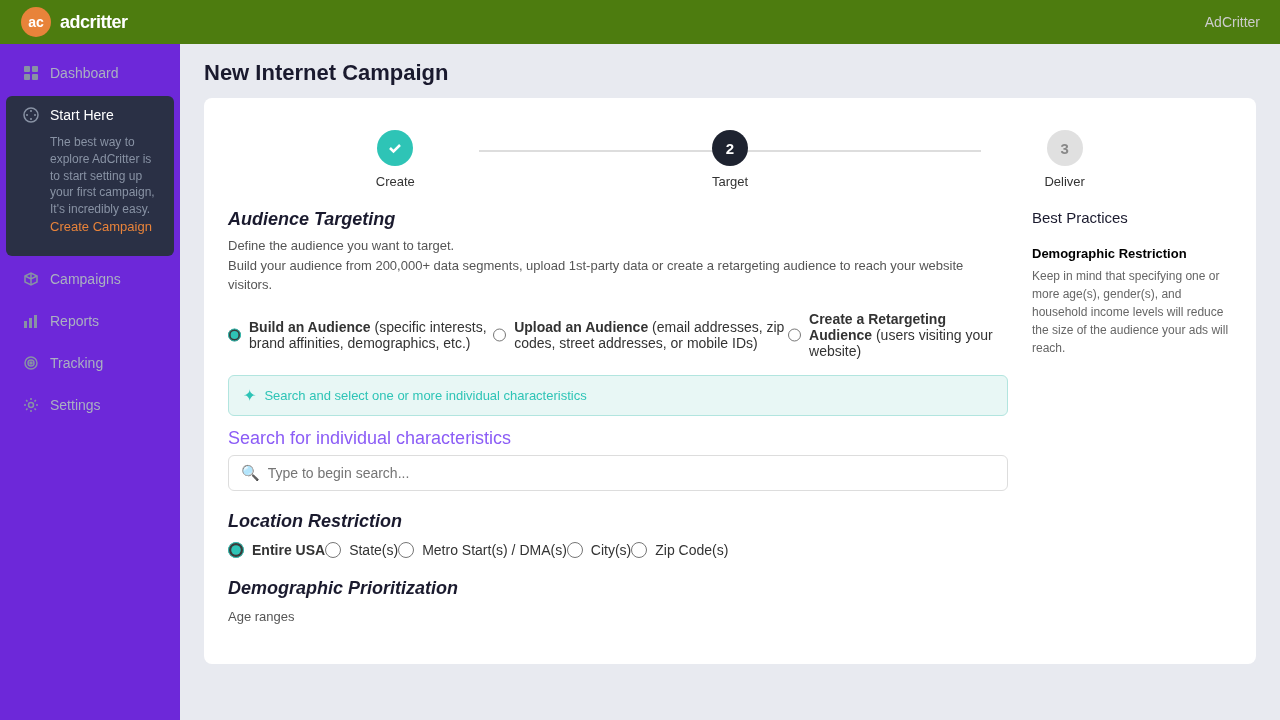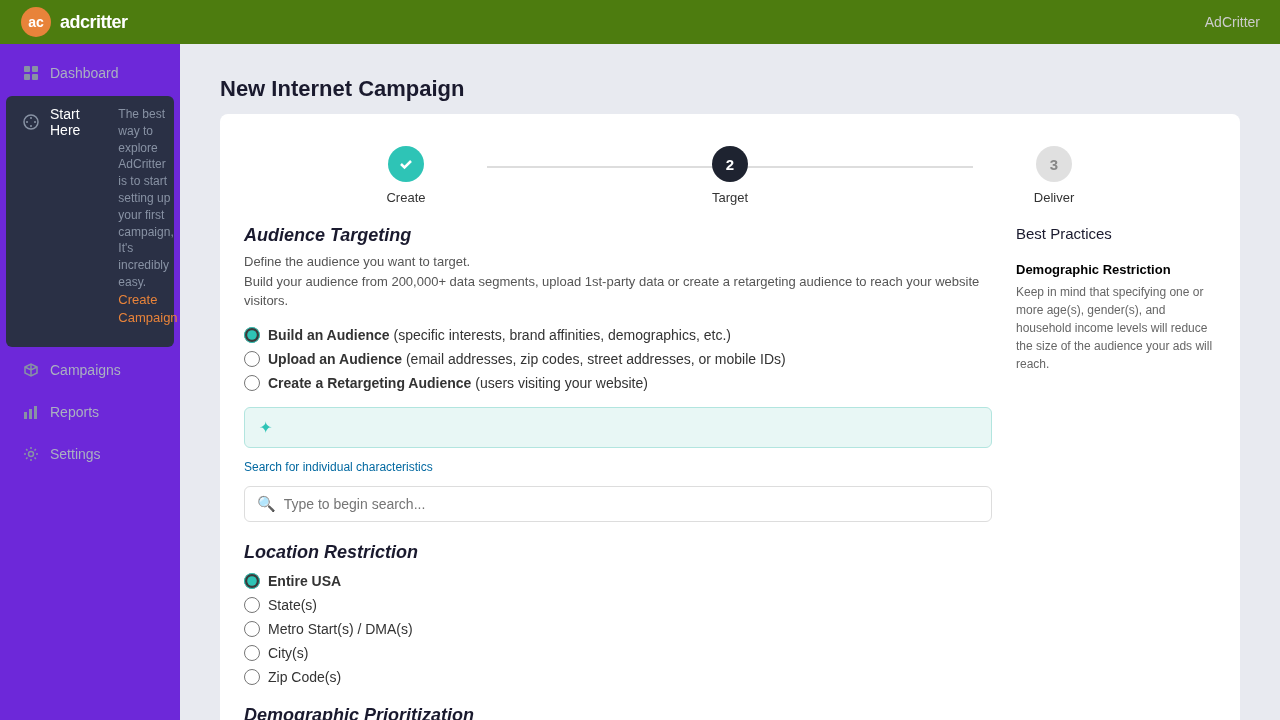--- a/index.html
+++ b/index.html
@@ -56,21 +56,21 @@
       display: flex;
       align-items: center;
       gap: 10px;
       padding: 10px 16px;
       color: #aab0c0;
       cursor: pointer;
       font-size: 14px;
       border-radius: 6px;
       margin: 2px 6px;
     }
-    .sidebar-item.start-here { background: #2a3045; padding-bottom: 0; flex-direction: row; align-items: flex-start; border-radius: 6px; }
+    .sidebar-item.start-here { background: #2a3045; padding-bottom: 0; flex-direction: column; align-items: flex-start; border-radius: 6px; }
     .sidebar-start-header { display: flex; align-items: center; gap: 10px; width: 100%; }
     .sidebar-start-desc { font-size: 12px; color: #8892a4; line-height: 1.4; padding-left: 28px; padding-bottom: 20px; }
     .create-campaign-btn {
       color: #e8833a;
       font-size: 13px;
       font-weight: 500;
       cursor: pointer;
       margin-top: 4px;
       text-decoration: none;
     }
@@ -82,21 +82,21 @@
       align-items: center;
       justify-content: center;
       color: #8892a4;
     }
 
     
     .content-area {
       flex: 1;
       overflow-y: auto;
       background: #e8eaf0;
-      padding: 16px;
+      padding: 0;
     }
 
     
     .page-header {
       background: #e8eaf0;
       padding: 16px 24px 12px;
     }
     .page-title {
       font-size: 22px;
       font-weight: 600;
@@ -161,21 +161,21 @@
       font-style: italic;
     }
     .section-desc {
       font-size: 13px;
       color: #555;
       line-height: 1.5;
       margin-bottom: 16px;
     }
 
     
-    .radio-group { display: flex; flex-direction: column; gap: 8px; margin-bottom: 16px; }
+    .radio-group { display: flex; margin-bottom: 16px; }
     .radio-item { display: flex; align-items: center; gap: 8px; font-size: 14px; color: #333; cursor: pointer; }
     .radio-item input[type="radio"] { accent-color: #2ec4b6; width: 16px; height: 16px; }
     .radio-item span.bold { font-weight: 600; }
 
     
     .search-hint {
       background: #e8f7f5;
       border: 1px solid #b2e5df;
       border-radius: 6px;
       padding: 10px 14px;
@@ -183,21 +183,21 @@
       align-items: center;
       gap: 8px;
       font-size: 13px;
       color: #2ec4b6;
       margin-bottom: 12px;
       cursor: pointer;
     }
     .search-hint-icon { font-size: 16px; }
 
     
-    .search-label { font-size: 12px; color: #0369a1; margin-bottom: 12px; }
+    .search-label { font-size: 18px; color: #8b5cf6; margin-bottom: 6px; }
 
     
     .search-input-wrap {
       display: flex;
       align-items: center;
       border: 1px solid #ddd;
       border-radius: 6px;
       padding: 8px 12px;
       gap: 8px;
       background: white;
@@ -300,20 +300,30 @@
       <span class="sidebar-icon">
         <svg width="16" height="16" viewBox="0 0 16 16" fill="currentColor">
             <rect x="1" y="8" width="3" height="7"></rect>
             <rect x="6" y="5" width="3" height="10"></rect>
             <rect x="11" y="2" width="3" height="13"></rect>
           </svg>
       </span>
       <span>Reports</span>
     </div>
 
+    <div class="sidebar-item">
+      <span class="sidebar-icon">
+        <svg width="16" height="16" viewBox="0 0 16 16" fill="none" stroke="currentColor" stroke-width="1.5">
+            <circle cx="8" cy="8" r="6"></circle>
+            <circle cx="8" cy="8" r="3"></circle>
+            <circle cx="8" cy="8" r="1" fill="currentColor"></circle>
+          </svg>
+      </span>
+      <span>Tracking</span>
+    </div>
 
     <div class="sidebar-item">
       <span class="sidebar-icon">
         <svg width="16" height="16" viewBox="0 0 16 16" fill="none" stroke="currentColor" stroke-width="1.5">
             <circle cx="8" cy="8" r="2.5"></circle>
             <path d="M8 1v2M8 13v2M1 8h2M13 8h2M3.1 3.1l1.4 1.4M11.5 11.5l1.4 1.4M3.1 12.9l1.4-1.4M11.5 4.5l1.4-1.4"></path>
           </svg>
       </span>
       <span>Settings</span>
     </div>
@@ -374,20 +384,21 @@
                 <span><span class="bold">Upload an Audience</span> <span>(email addresses, zip codes, street addresses, or mobile IDs)</span></span>
               </label>
               <label class="radio-item">
                 <input type="radio" name="audience" style="">
                 <span><span class="bold">Create a Retargeting Audience</span> <span>(users visiting your website)</span></span>
               </label>
             </div>
 
             <div class="search-hint">
               <span class="search-hint-icon">✦</span>
+              <span>Search and select one or more individual characteristics</span>
             </div>
 
             <div class="search-label">Search for individual characteristics</div>
             <div class="search-input-wrap">
               <span class="search-input-icon">🔍</span>
               <input type="text" placeholder="Type to begin search..." style="">
             </div>
           </div>
 
           <div>

